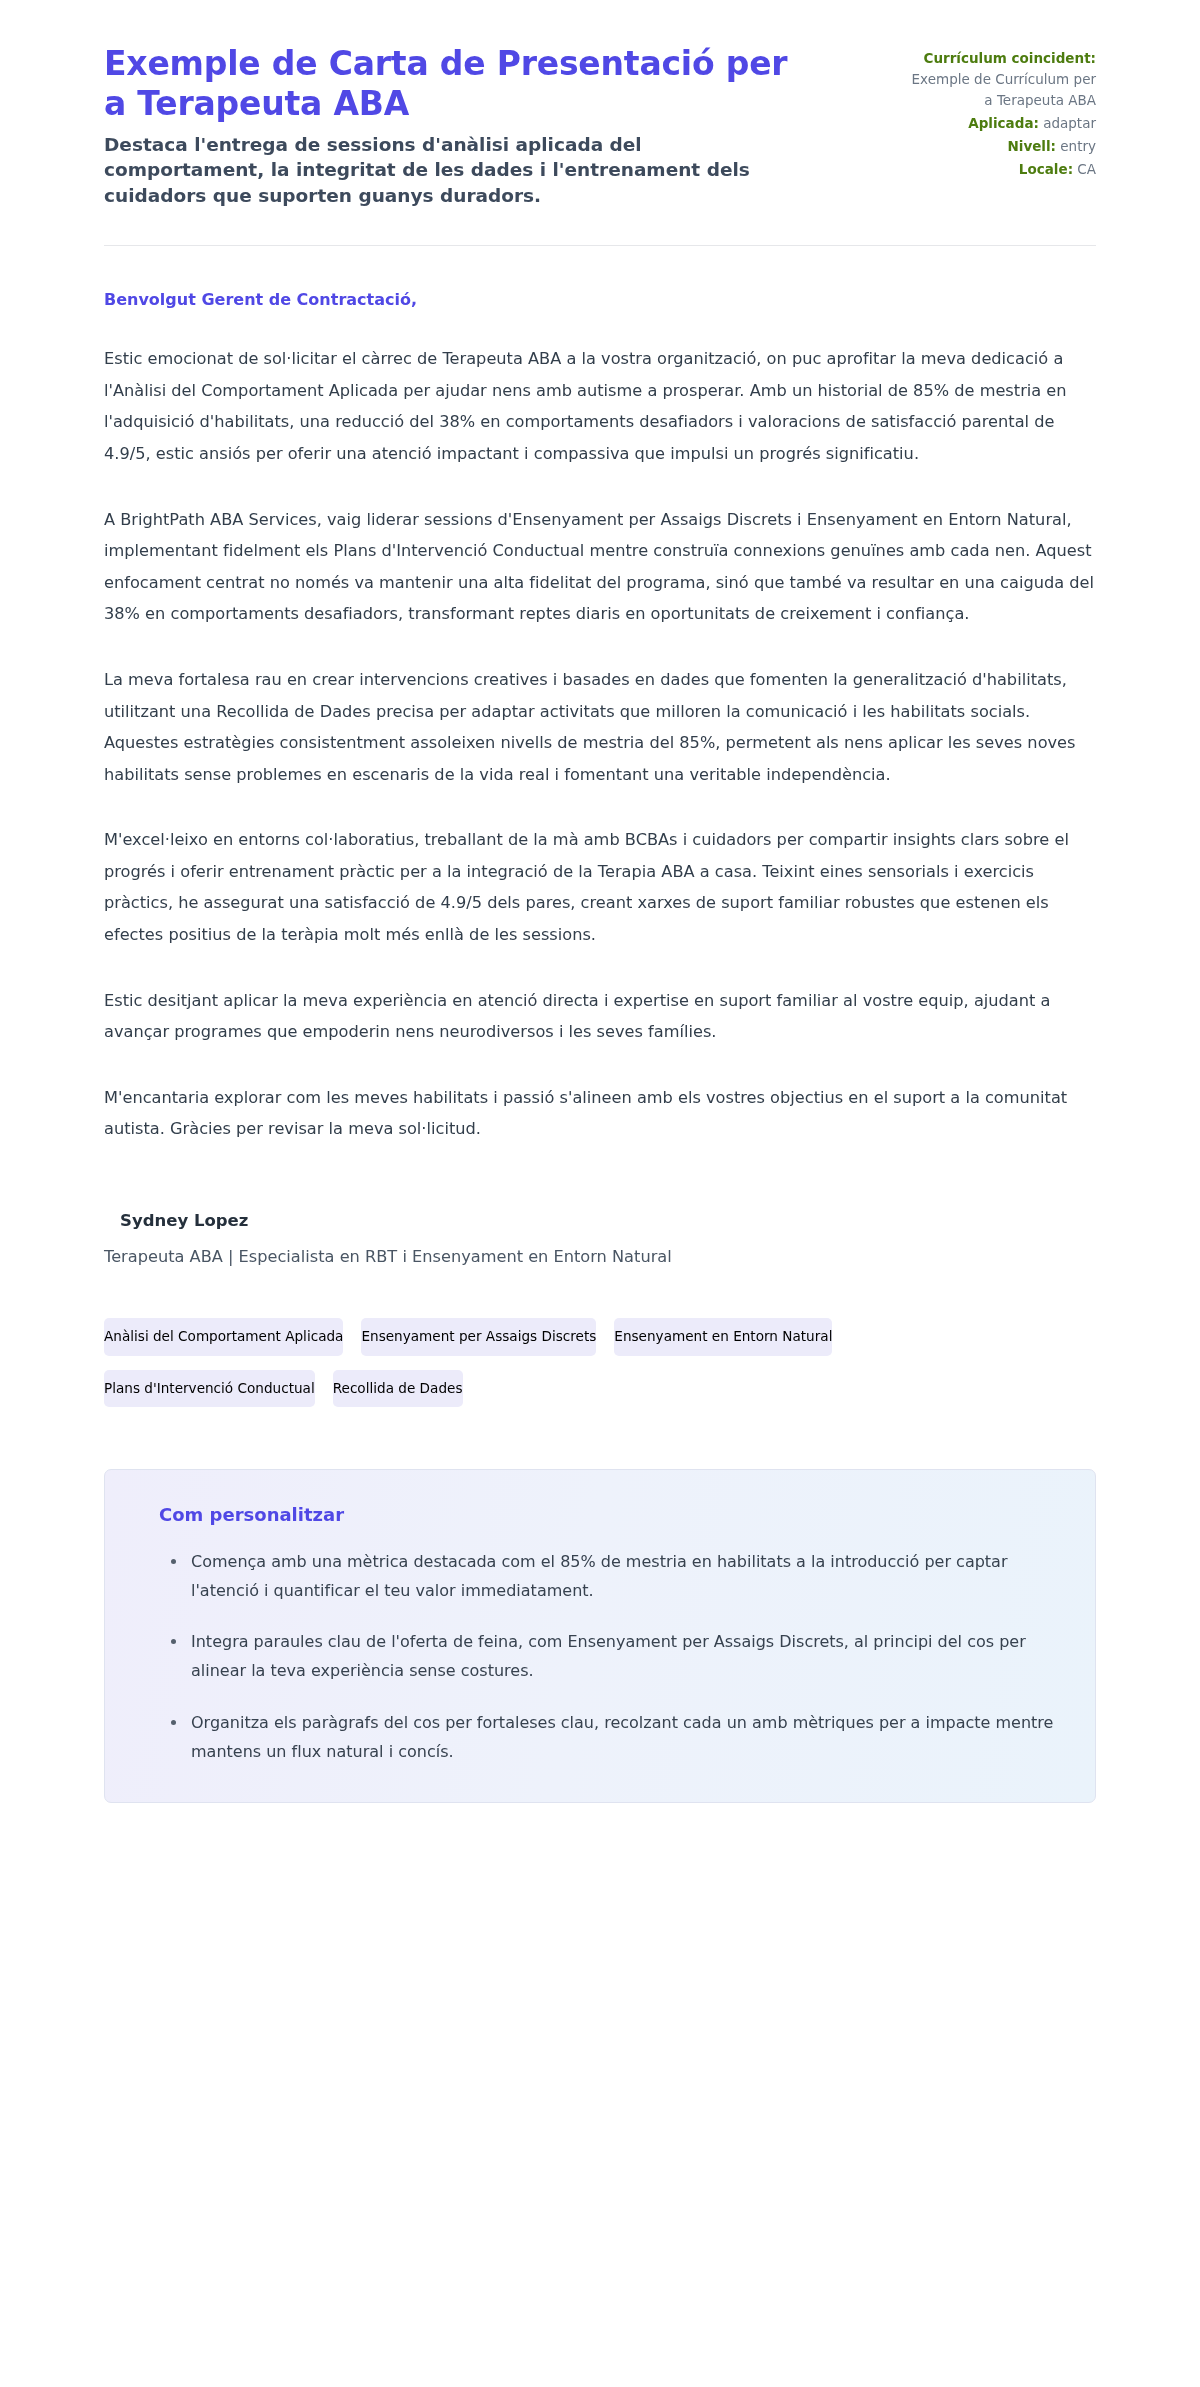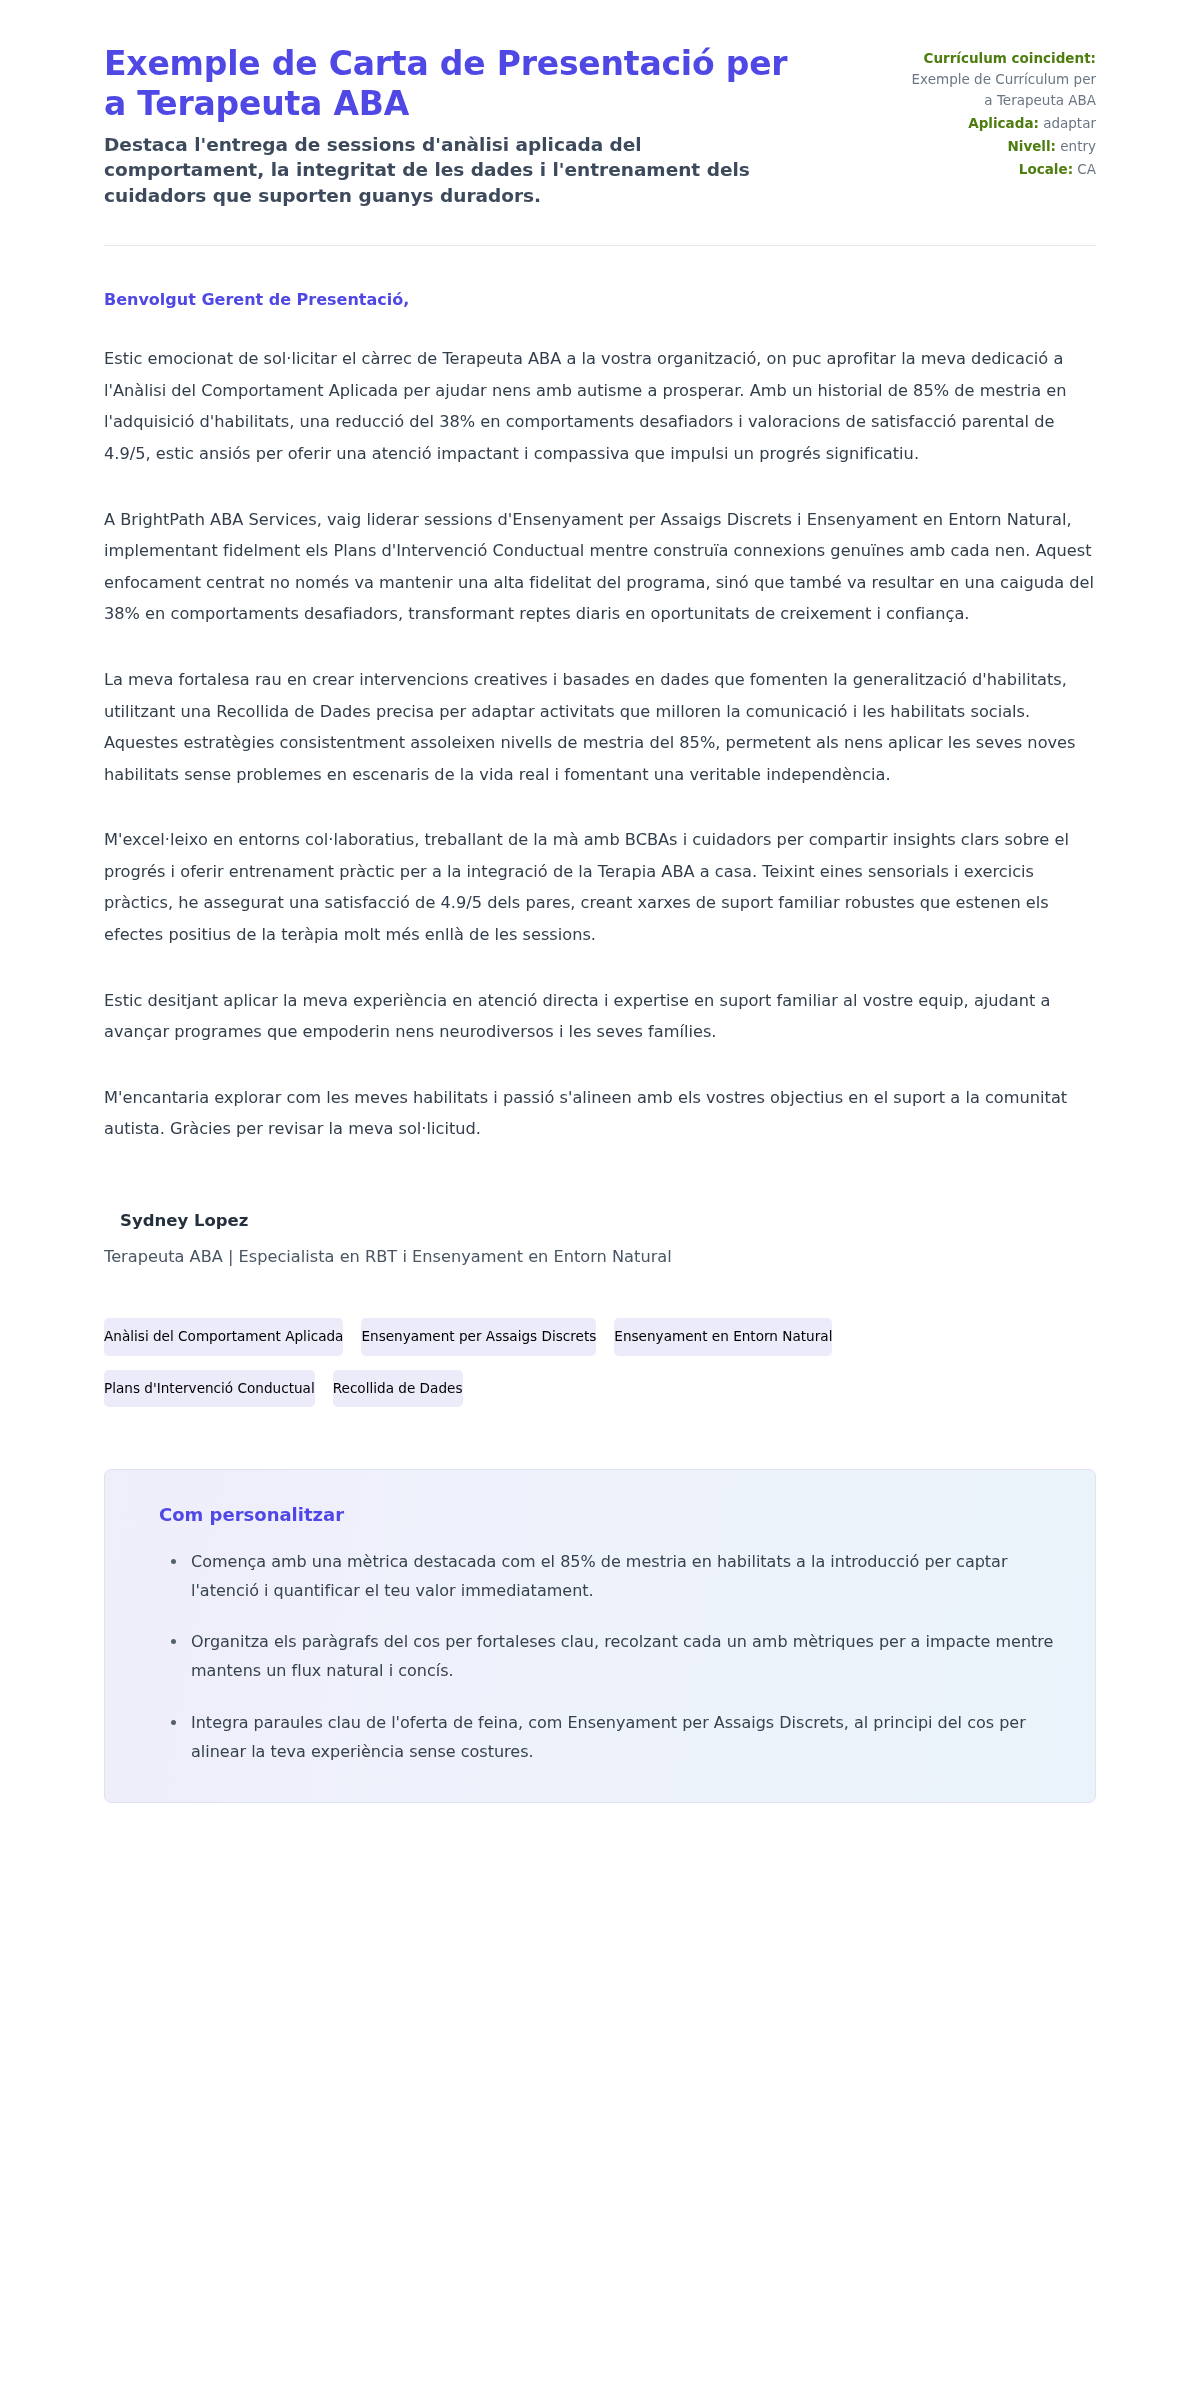--- a/index.html
+++ b/index.html
@@ -184,21 +184,21 @@
       <div class="meta-row">
         <span class="meta-label">Locale:</span>
         <span class="meta-value">CA</span>
       </div>
     </div>
   </div>
 
   <hr class="divider">
 
   <div class="letter">
-    <p class="salutation">Benvolgut Gerent de Presentació,</p>
+    <p class="salutation">Benvolgut Gerent de Contractació,</p>
     <p class="para">Estic emocionat de sol·licitar el càrrec de Terapeuta ABA a la vostra organització, on puc aprofitar la meva dedicació a l'Anàlisi del Comportament Aplicada per ajudar nens amb autisme a prosperar. Amb un historial de 85% de mestria en l'adquisició d'habilitats, una reducció del 38% en comportaments desafiadors i valoracions de satisfacció parental de 4.9/5, estic ansiós per oferir una atenció impactant i compassiva que impulsi un progrés significatiu.</p>
     <p class="para">A BrightPath ABA Services, vaig liderar sessions d'Ensenyament per Assaigs Discrets i Ensenyament en Entorn Natural, implementant fidelment els Plans d'Intervenció Conductual mentre construïa connexions genuïnes amb cada nen. Aquest enfocament centrat no només va mantenir una alta fidelitat del programa, sinó que també va resultar en una caiguda del 38% en comportaments desafiadors, transformant reptes diaris en oportunitats de creixement i confiança.</p>
     <p class="para">La meva fortalesa rau en crear intervencions creatives i basades en dades que fomenten la generalització d'habilitats, utilitzant una Recollida de Dades precisa per adaptar activitats que milloren la comunicació i les habilitats socials. Aquestes estratègies consistentment assoleixen nivells de mestria del 85%, permetent als nens aplicar les seves noves habilitats sense problemes en escenaris de la vida real i fomentant una veritable independència.</p>
     <p class="para">M'excel·leixo en entorns col·laboratius, treballant de la mà amb BCBAs i cuidadors per compartir insights clars sobre el progrés i oferir entrenament pràctic per a la integració de la Terapia ABA a casa. Teixint eines sensorials i exercicis pràctics, he assegurat una satisfacció de 4.9/5 dels pares, creant xarxes de suport familiar robustes que estenen els efectes positius de la teràpia molt més enllà de les sessions.</p>
     <p class="para">Estic desitjant aplicar la meva experiència en atenció directa i expertise en suport familiar al vostre equip, ajudant a avançar programes que empoderin nens neurodiversos i les seves famílies.</p>
     <p class="para">M'encantaria explorar com les meves habilitats i passió s'alineen amb els vostres objectius en el suport a la comunitat autista. Gràcies per revisar la meva sol·licitud.</p>
   </div>
 
   <div class="signature">
     <p class="sign-name">Sydney Lopez</p>
@@ -210,18 +210,18 @@
     <span class="chip">Ensenyament per Assaigs Discrets</span>
     <span class="chip">Ensenyament en Entorn Natural</span>
     <span class="chip">Plans d'Intervenció Conductual</span>
     <span class="chip">Recollida de Dades</span>
   </div>
 
   <div class="callout">
     <p class="callout-title">Com personalitzar</p>
     <ul class="callout-list">
       <li>Comença amb una mètrica destacada com el 85% de mestria en habilitats a la introducció per captar l'atenció i quantificar el teu valor immediatament.</li>
+      <li>Integra paraules clau de l'oferta de feina, com Ensenyament per Assaigs Discrets, al principi del cos per alinear la teva experiència sense costures.</li>
       <li>Organitza els paràgrafs del cos per fortaleses clau, recolzant cada un amb mètriques per a impacte mentre mantens un flux natural i concís.</li>
-      <li>Integra paraules clau de l'oferta de feina, com Ensenyament per Assaigs Discrets, al principi del cos per alinear la teva experiència sense costures.</li>
     </ul>
   </div>
 
 </div>
 
 </body></html>

